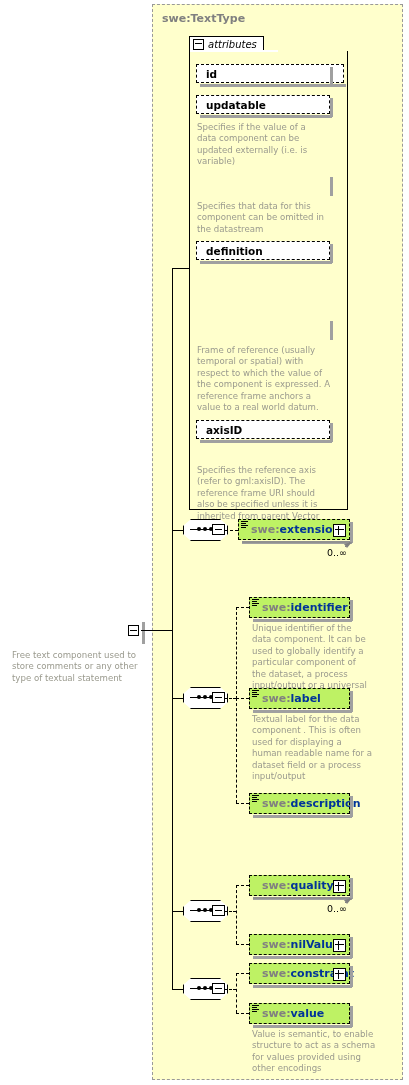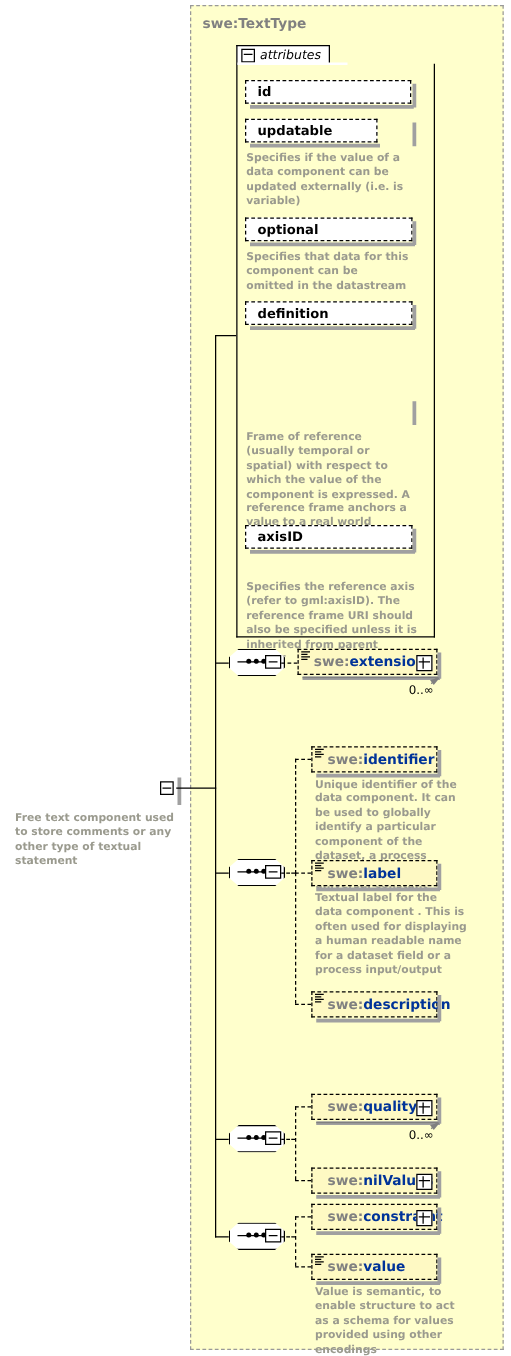--- a/index.html
+++ b/index.html
@@ -94,29 +94,28 @@
     background:#a0a0a0;
   }
 
   
   .doc{
     position:absolute;
     font-size:8.6px;
     line-height:11.4px;
     color:#9a9a8e;
     white-space:pre-line;
-    font-weight:bold;
   }
 
   
   .elem{
     position:absolute;
     height:21px;
     box-sizing:border-box;
-    background:#fef9c3;
+    background:#bef264;
     border:1px dashed #000000;
     display:flex;align-items:center;
     padding-left:12px;
     font-size:11px;font-weight:bold;
     white-space:nowrap;
   }
   .elem .ns{color:#808080;}
   .elem .nm{color:#003399;}
   .elem::after{
     content:"";
@@ -252,34 +251,31 @@
   <div class="type-box"></div>
   <div class="type-title">swe:TextType</div>
 
   <div class="attr-panel"></div>
   <div class="attr-tab">
     <span class="plusminus"></span>
     <span>attributes</span>
   </div>
   <div class="attr-tab-white-cover"></div>
 
-  <div class="attr" style="left:196px;top:64px;width:133px;">
+  <div class="attr" style="left:196px;top:64px;width:148px;">
     <span>id</span>
   </div>
   <div class="attr-shadow-r" style="left:330px;top:67px;height:19px;"></div>
 
-  <div class="attr" style="left:196px;top:95px;width:106px;">
+  <div class="attr" style="left:196px;top:95px;width:134px;">
     <span>updatable</span>
   </div>
   <div class="attr-shadow-r" style="left:330px;top:98px;height:19px;"></div>
   <div class="doc" style="left:197px;top:122px;width:130px;">Specifies if the value of a data component can be updated externally (i.e. is variable)</div>
 
-  <div class="attr" style="left:196px;top:174px;width:134px;">
-    <span>optional</span>
-  </div>
   <div class="attr-shadow-r" style="left:330px;top:177px;height:19px;"></div>
   <div class="doc" style="left:197px;top:201px;width:130px;">Specifies that data for this component can be omitted in the datastream</div>
 
   <div class="attr" style="left:196px;top:241px;width:134px;">
     <span>definition</span>
   </div>
   <div class="attr-shadow-r" style="left:330px;top:244px;height:19px;"></div>
 
   <div class="attr-shadow-r" style="left:330px;top:321px;height:19px;"></div>
   <div class="doc" style="left:197px;top:345px;width:134px;">Frame of reference (usually temporal or spatial) with respect to which the value of the component is expressed. A reference frame anchors a value to a real world datum.</div>

